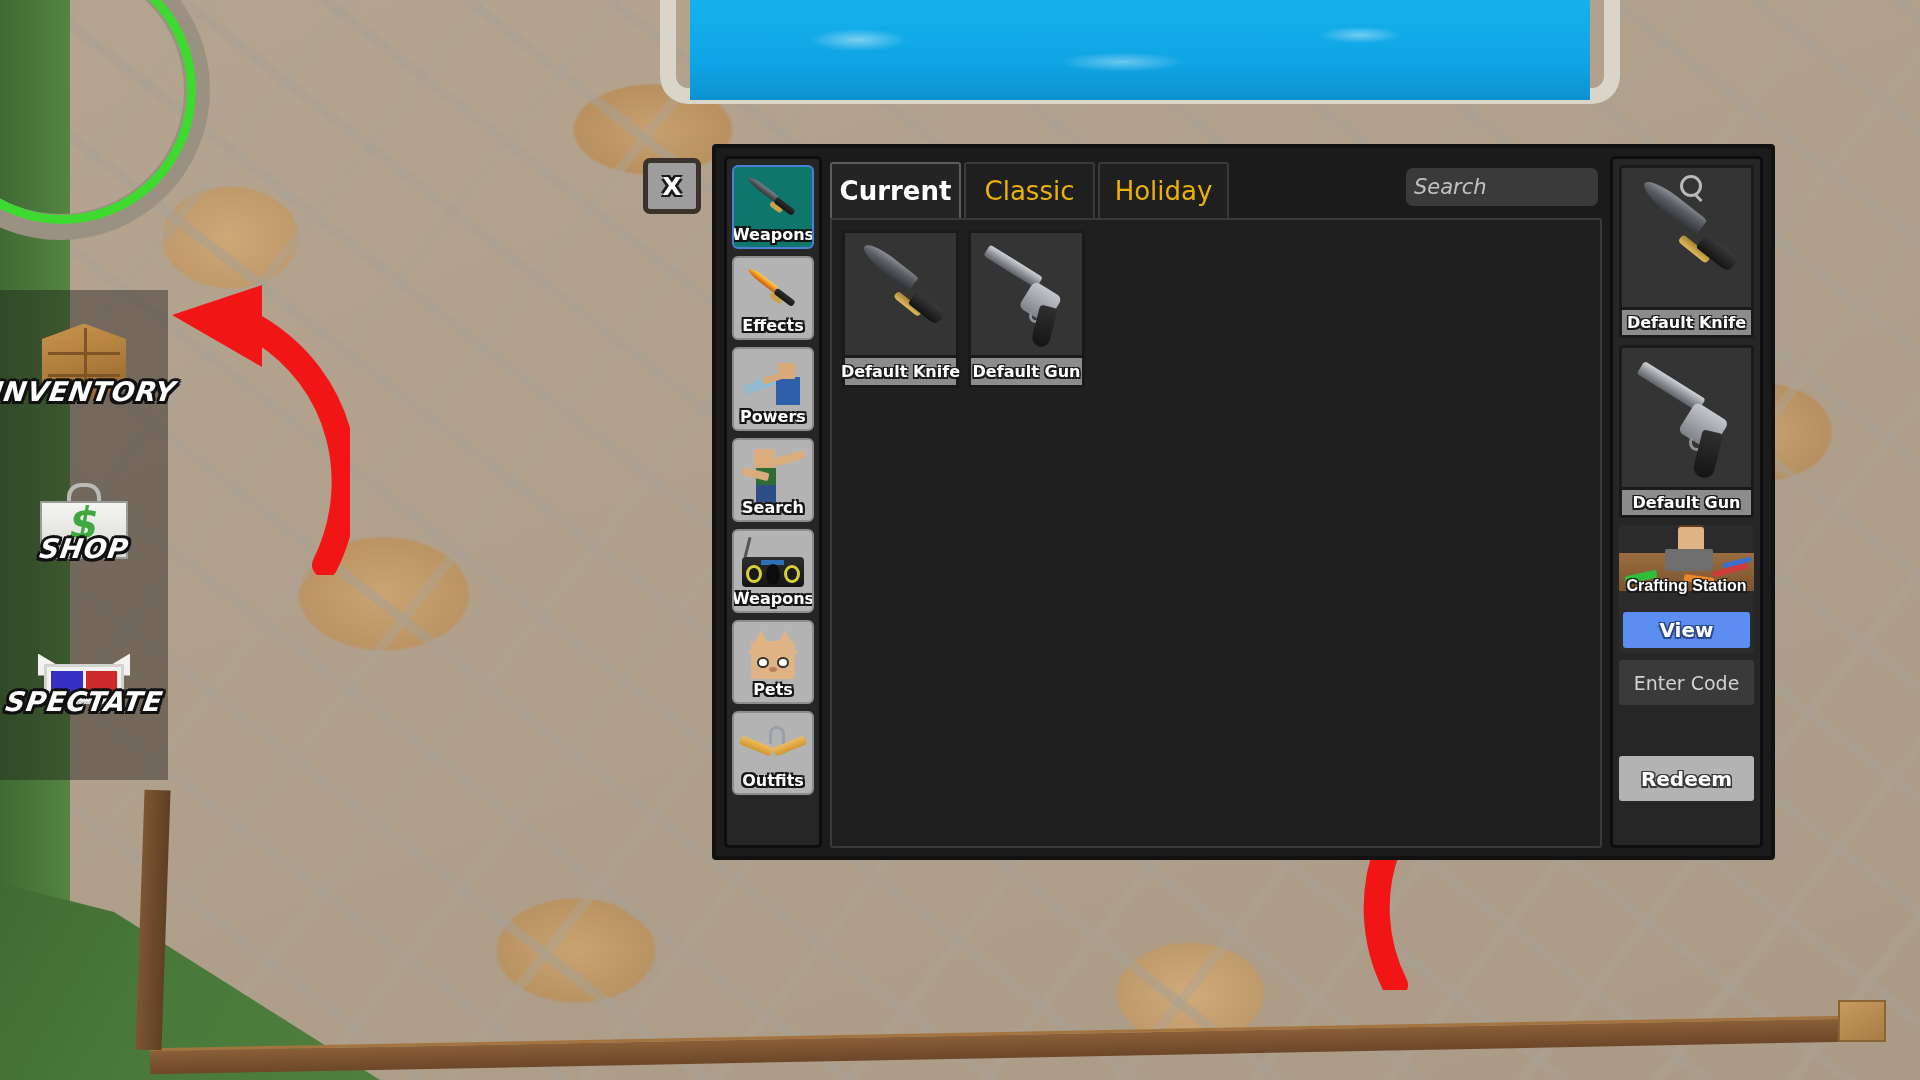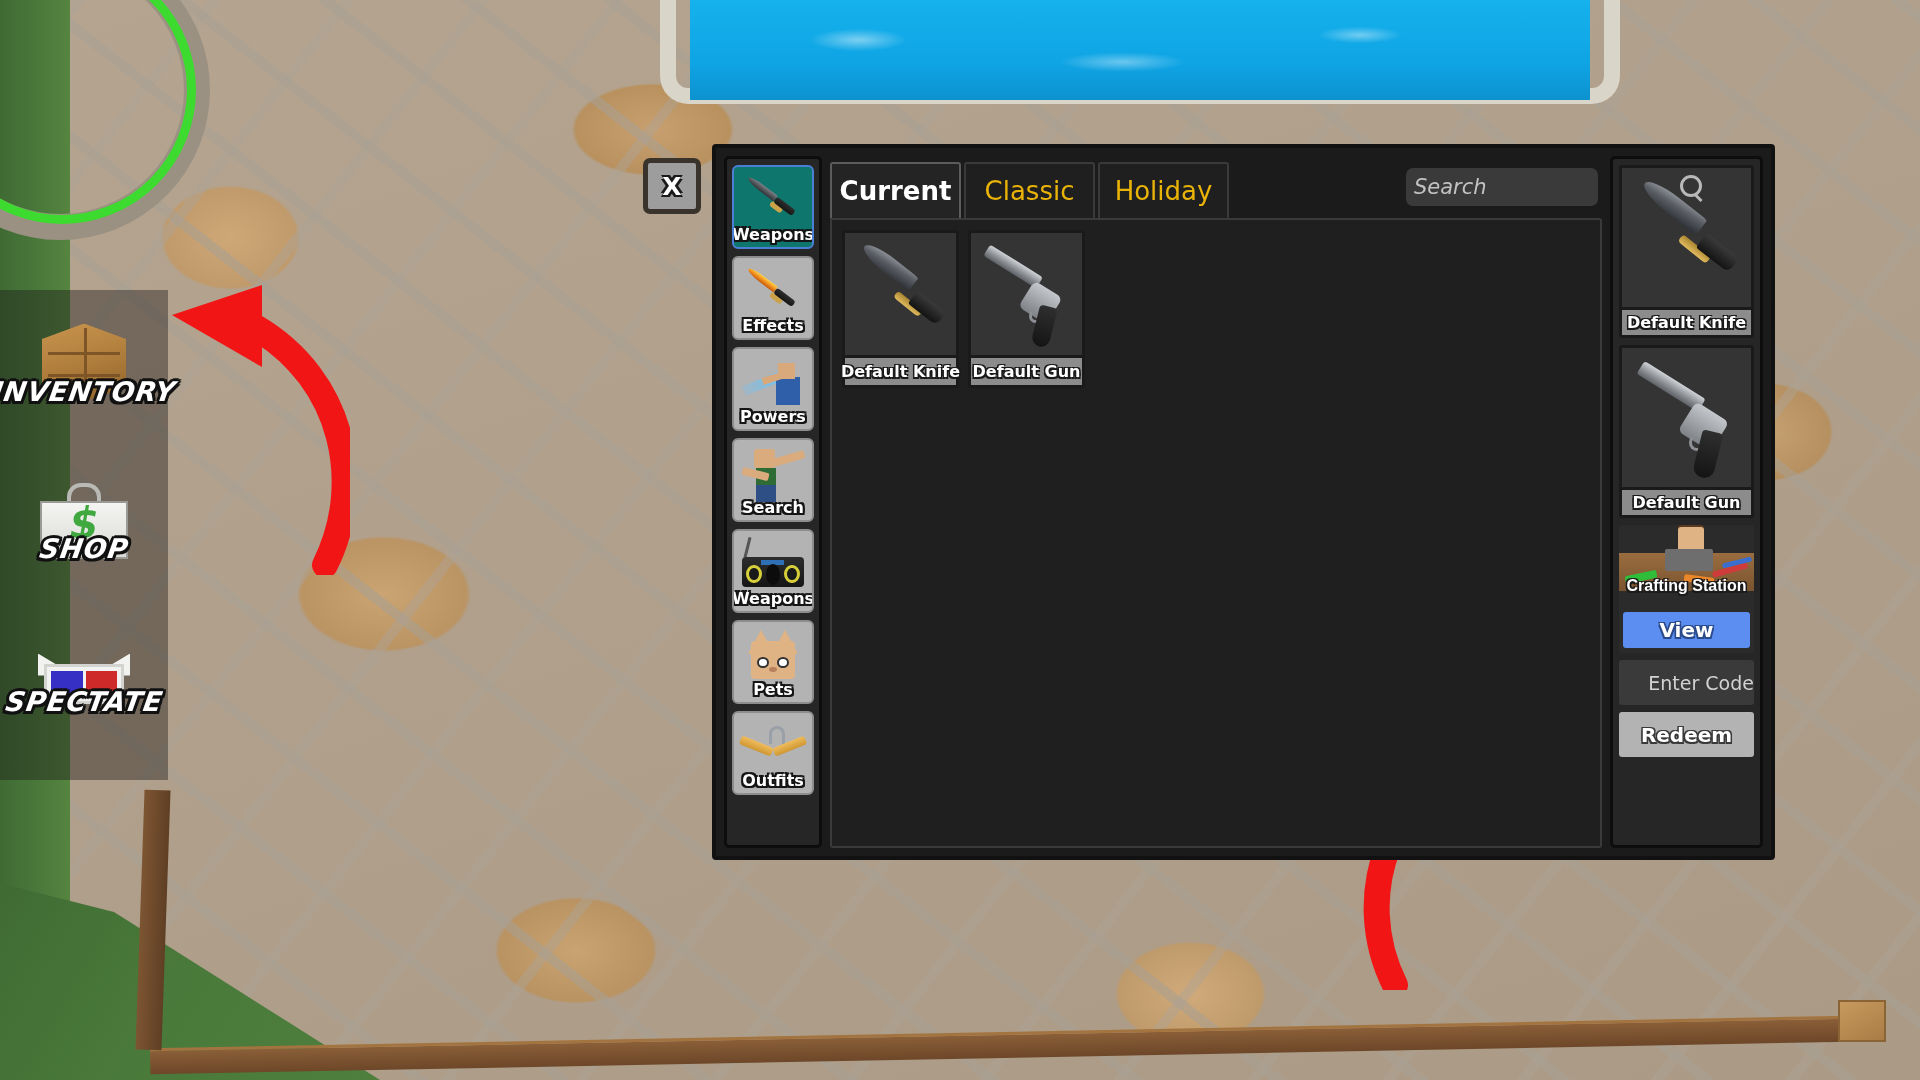--- a/index.html
+++ b/index.html
@@ -477,27 +477,27 @@
   #view-button span {
     font-family: "DejaVu Sans", sans-serif; font-weight: bold; font-size: 20px; color: #fff;
     text-shadow: -1.5px -1.5px 0 #2a4a8a, 1.5px -1.5px 0 #2a4a8a,
                  -1.5px 1.5px 0 #2a4a8a, 1.5px 1.5px 0 #2a4a8a;
   }
   #enter-code-field {
     height: 45px; background: #3a3a3a; border-radius: 3px;
     display: flex; align-items: center; justify-content: center; cursor: text;
   }
   #enter-code-input {
-    width: 100%; background: transparent; border: none; outline: none; text-align: right;
+    width: 100%; background: transparent; border: none; outline: none; text-align: center;
     font-family: "DejaVu Sans", sans-serif; font-size: 19px; color: #e0e0e0;
   }
   #enter-code-input::placeholder { color: #d2d2d2; }
   #redeem-button {
     height: 45px; background: #b3b3b3; border-radius: 3px;
-    display: flex; align-items: center; justify-content: center; cursor: pointer;
+    display: flex; align-items: center; justify-content: center; cursor: pointer; margin-top: 44px;
   }
   #redeem-button span {
     font-family: "DejaVu Sans", sans-serif; font-weight: bold; font-size: 20px; color: #fff;
     text-shadow: -1.5px -1.5px 0 #3a3a3a, 1.5px -1.5px 0 #3a3a3a,
                  -1.5px 1.5px 0 #3a3a3a, 1.5px 1.5px 0 #3a3a3a;
   }
 </style>
 </head>
 <body>
 

